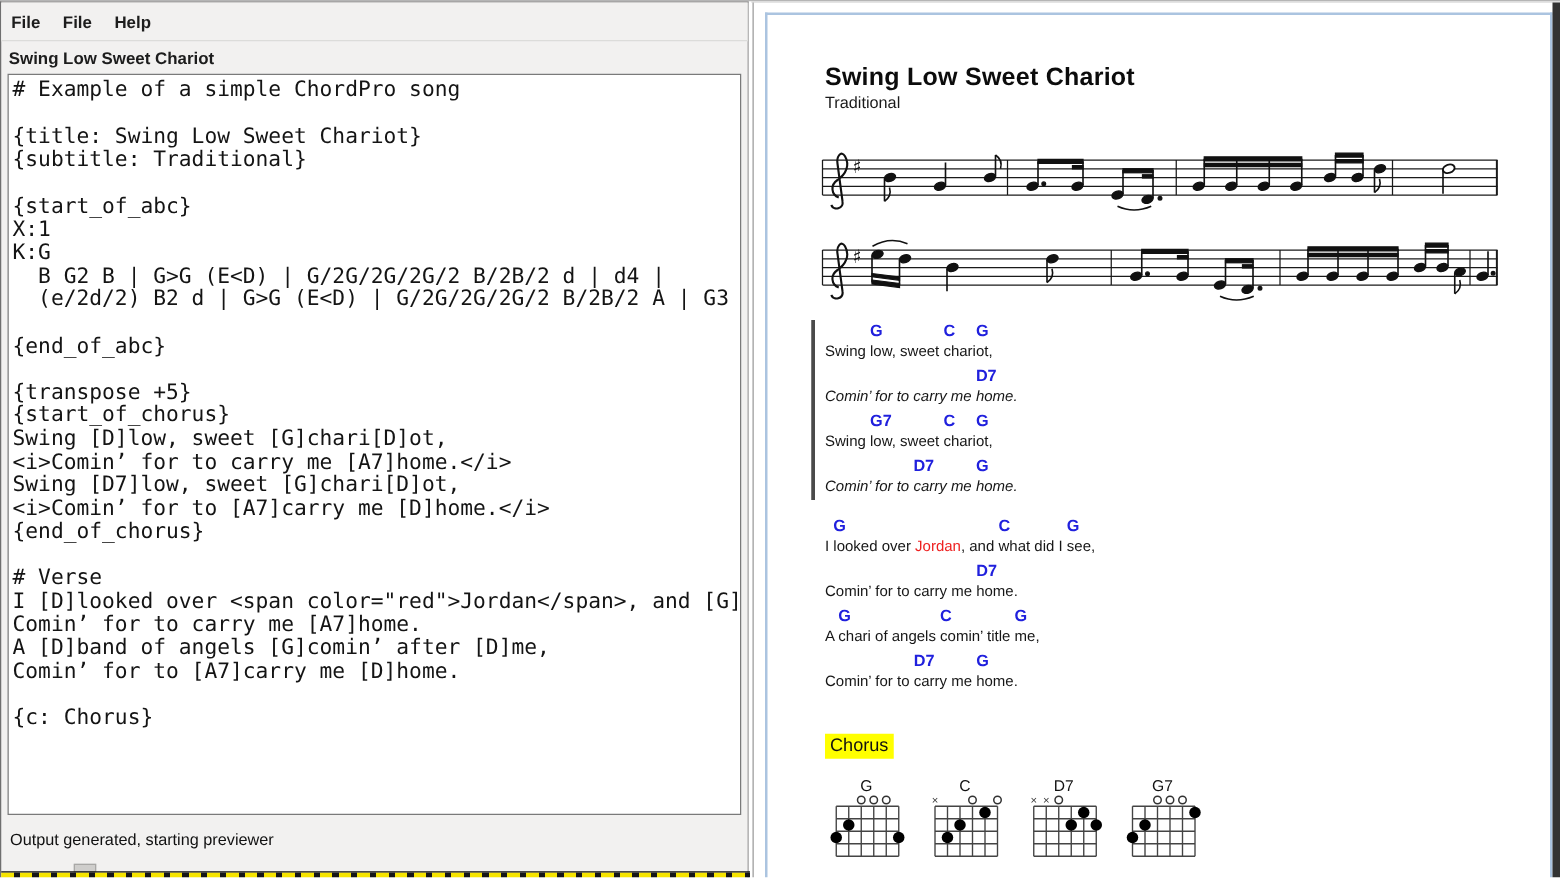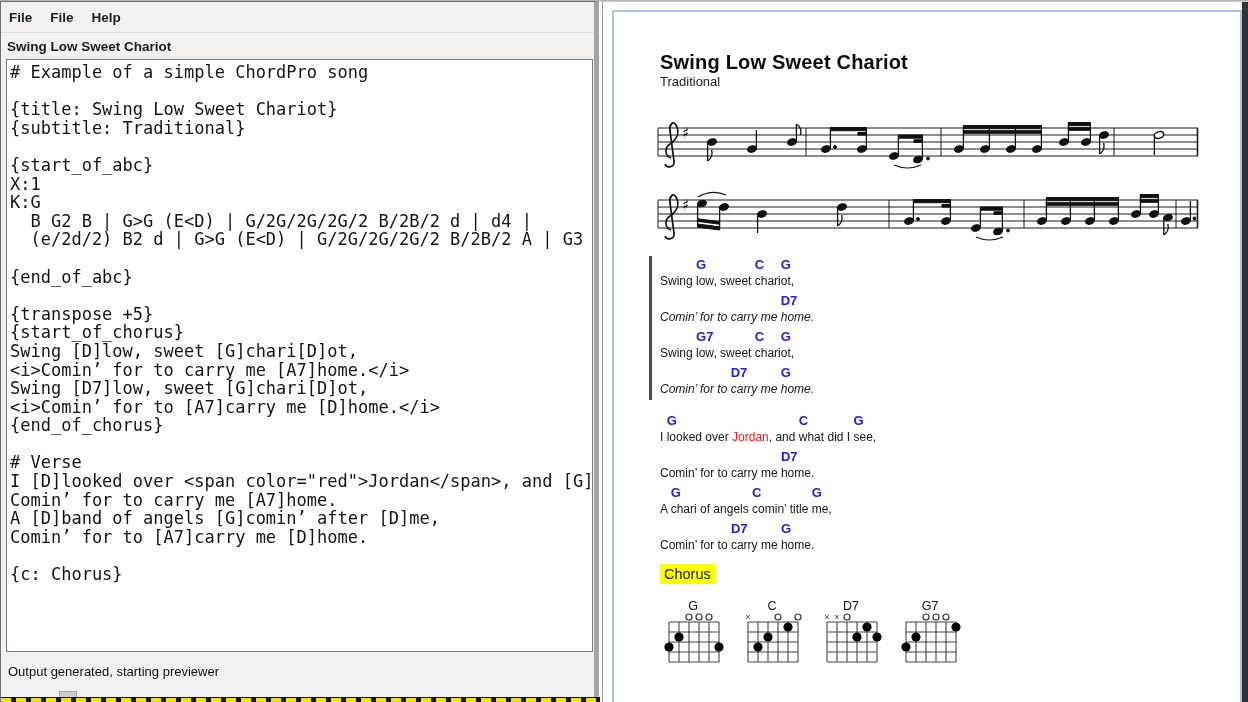--- a/index.html
+++ b/index.html
@@ -1,21 +1,21 @@
 <!DOCTYPE html>
 <html style="--chord: #2020dd; --red: #ee2020; --hl: #ffff00;"><head>
 <meta charset="utf-8">
 <style>
   html,body{margin:0;padding:0;background:#fff;}
   .screen{position:relative;width:1248px;height:702px;overflow:hidden;background:#fff;
           font-family:"Liberation Sans","DejaVu Sans",sans-serif;border-top:1px solid #b5b5b5;box-sizing:border-box;}
 
   
   .left-pane{position:absolute;left:0;top:0;width:599px;height:702px;background:#f2f1f0;
-             border-left:1px solid #6f6f6f;border-right:5px solid #a3a3a3;border-top:1px solid #6f6f6f;box-sizing:border-box;}
+             border-left:1px solid #6f6f6f;border-right:1px solid #a3a3a3;border-top:1px solid #6f6f6f;box-sizing:border-box;}
   .menubar{position:absolute;left:0;top:0;width:100%;height:31px;background:#f2f1f0;
            border-bottom:1px solid #dcdcda;display:flex;align-items:center;padding-left:8px;box-sizing:border-box;}
   .menu-item{font-size:13.5px;font-weight:600;color:#1d1d1d;padding:0 9px 0 0;margin-right:9px;cursor:default;}
   .tabrow{position:absolute;left:0;top:31px;width:100%;height:26px;display:flex;align-items:center;
           padding-left:6px;box-sizing:border-box;}
   .tab-label{font-size:13.5px;font-weight:600;color:#1d1d1d;}
   .editor{position:absolute;left:5px;top:57px;width:587px;height:593px;box-sizing:border-box;
           background:#ffffff;border:1px solid #7a7a7a;margin:0;overflow:hidden;
           font-family:"DejaVu Sans Mono","Liberation Mono",monospace;font-size:17px;line-height:18.6px;
           color:#141414;padding:3px 0 0 3px;white-space:pre;}
@@ -40,21 +40,21 @@
 
   .chorus-block{margin:8px 0 0 -11px;padding-left:8px;border-left:3px solid #4a4a4a;}
   .verse-block{margin:12px 0 0 0;}
   .songline{white-space:nowrap;}
   .seg{display:inline-block;vertical-align:bottom;}
   .chord{height:17px;font-size:13px;font-weight:bold;color:var(--chord,#2020dd);white-space:pre;line-height:17px;}
   .lyr{height:19px;font-size:12px;color:#161616;white-space:pre;line-height:17px;}
   .lyr.it{font-style:italic;}
   .lyr.red{color:var(--red,#ee2020);}
 
-  .chorus-label-row{margin-top:8px;}
+  .chorus-label-row{margin-top:31px;}
   .chorus-label{display:inline-block;background:var(--hl,#ffff00);color:#111;font-size:14.5px;padding:2px 4px;}
 
   .diagrams{display:flex;gap:13px;margin-top:14px;}
   .right-edge{position:absolute;right:0;top:0;width:6px;height:702px;background:#333;}
 </style>
 </head>
 <body>
 
 <div class="screen">
 

